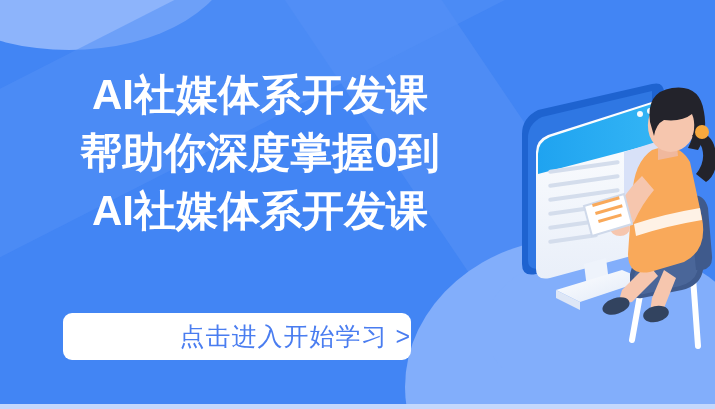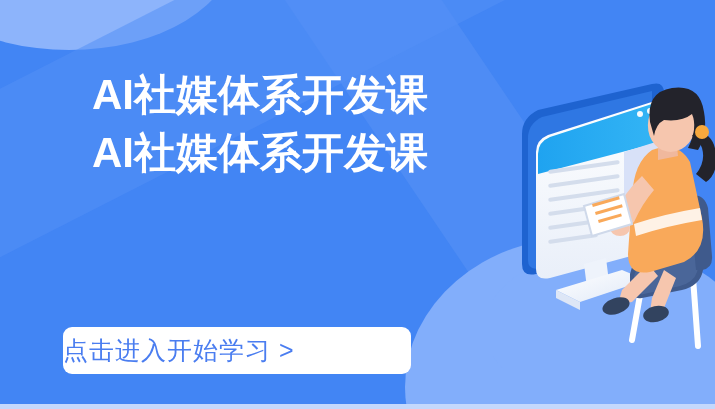--- a/index.html
+++ b/index.html
@@ -86,28 +86,28 @@
     font-size: 42px;
     line-height: 58px;
     letter-spacing: 0px;
     white-space: nowrap;
   }
 
   
   .cta {
     position: absolute;
     left: 63px;
-    top: 327px;
+    top: 313px;
     width: 348px;
     height: 47px;
     background: #ffffff;
     border-radius: 9px;
     display: flex;
     align-items: center;
-    justify-content: flex-start;
+    justify-content: flex-end;
     z-index: 7;
     cursor: pointer;
   }
   .cta span {
     color: #4a7df0;
     font-size: 25px;
     font-weight: 400;
     letter-spacing: 1px;
   }
 
@@ -128,20 +128,21 @@
 <div id="banner">
 
   <div class="bg-base"></div>
   <div class="bg-band2"></div>
   <div class="bg-circle-tl"></div>
   <div class="bg-band"></div>
   <div class="bg-circle-br"></div>
 
   <div class="headline">
     <div class="line">AI社媒体系开发课</div>
+    <div class="line">帮助你深度掌握0到</div>
     <div class="line">AI社媒体系开发课</div>
   </div>
 
   <div class="illo">
     <svg width="228" height="290" viewBox="0 0 228 290" xmlns="http://www.w3.org/2000/svg">
       <defs>
         <linearGradient id="scrGrad" x1="0" y1="0" x2="0" y2="1">
           <stop offset="0%" stop-color="#ffffff"></stop>
           <stop offset="100%" stop-color="#e9eff9"></stop>
         </linearGradient>

